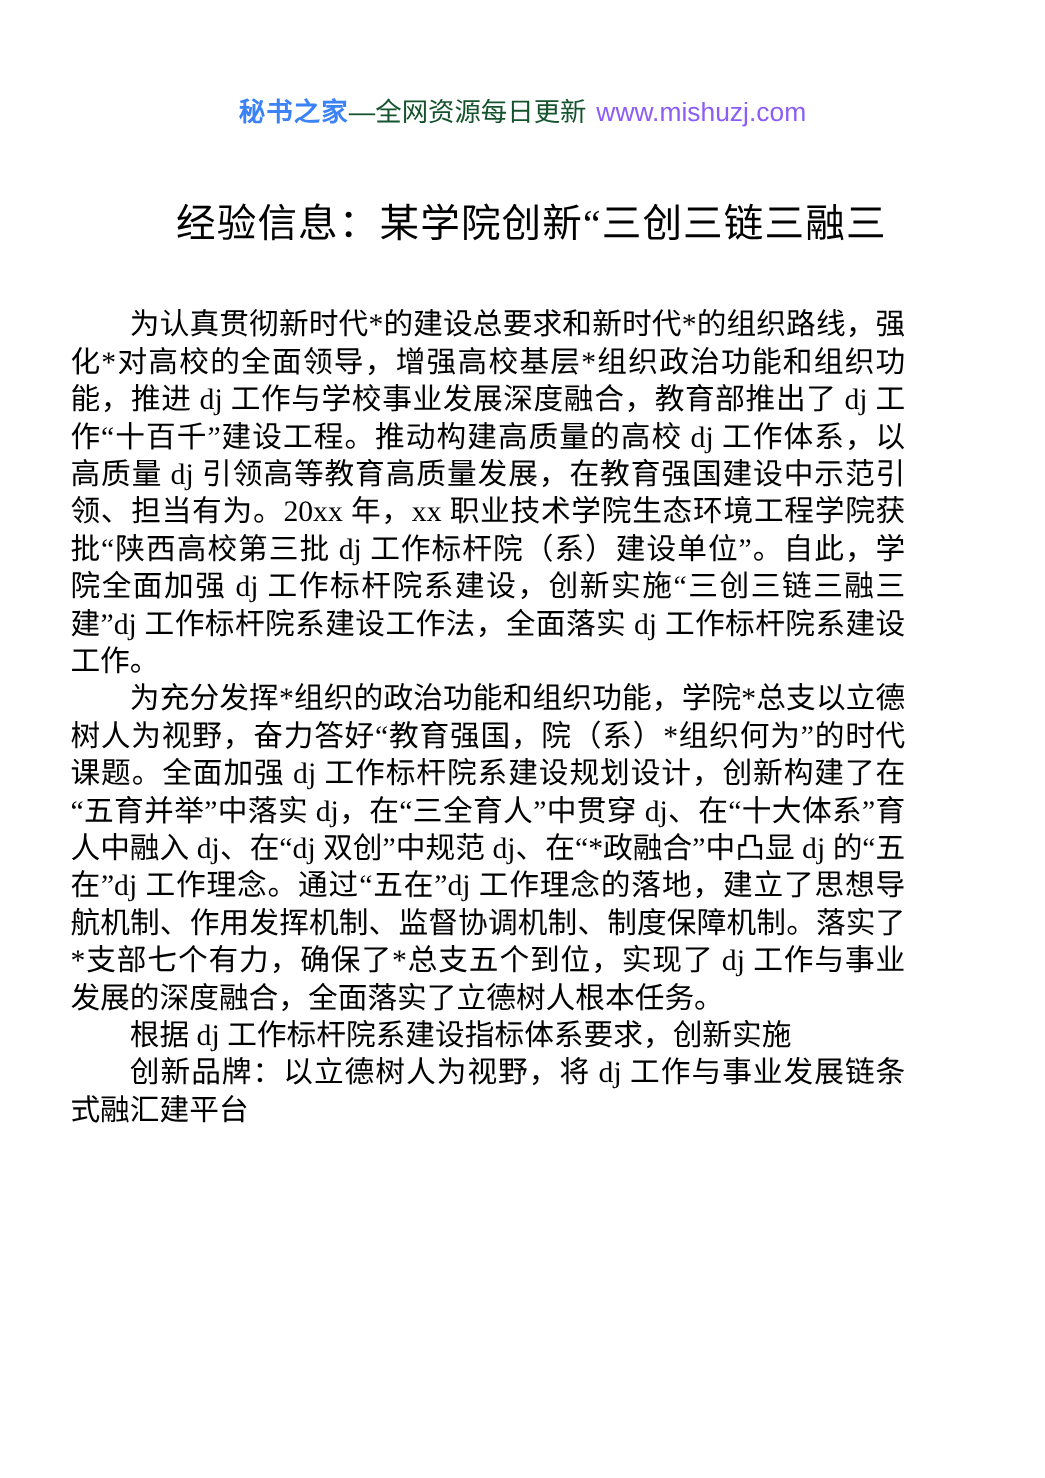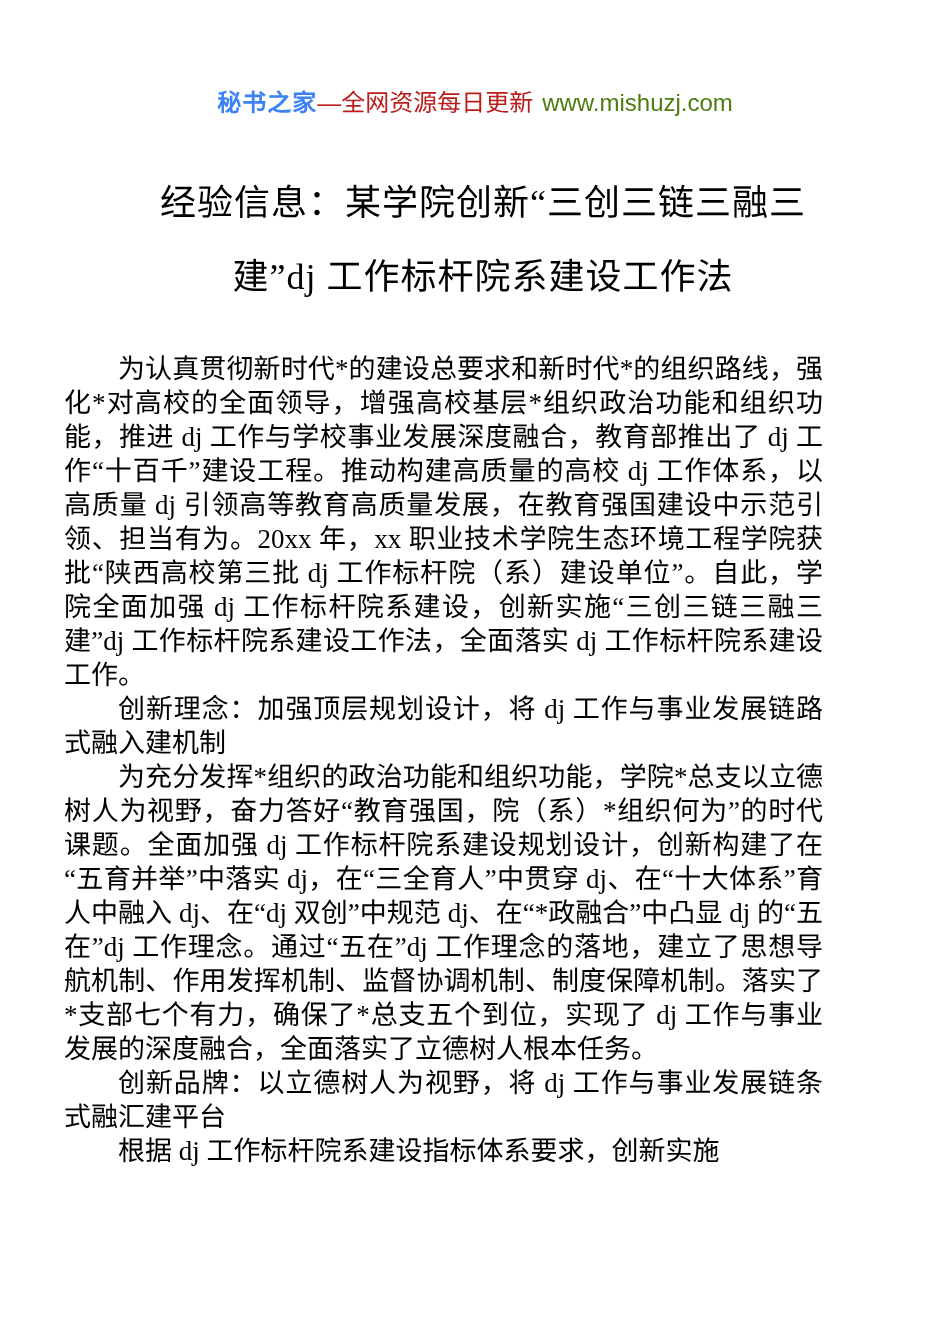--- a/index.html
+++ b/index.html
@@ -60,29 +60,27 @@
     padding: 0;
     text-indent: 2em;
   }
 </style>
 </head>
 <body>
 
 <div class="page">
 
   <div class="site-header">
-    <span class="site-brand" style="color: #3b82f6;">秘书之家</span><span class="site-tagline" style="color: #b91c1c;">—全网资源每日更新</span><a class="site-url" href="#" style="color: #4d7c0f;">www.mishuzj.com</a>
+    <span class="site-brand" style="color: #3b82f6;">秘书之家</span><span class="site-tagline" style="color: #14532d;">—全网资源每日更新</span><a class="site-url" href="#" style="color: #8b5cf6;">www.mishuzj.com</a>
   </div>
 
   <h1 class="doc-title">
     <div>经验信息：某学院创新“三创三链三融三</div>
-    <div>建”dj 工作标杆院系建设工作法</div>
   </h1>
 
   <div class="doc-body">
     <p>为认真贯彻新时代*的建设总要求和新时代*的组织路线，强化*对高校的全面领导，增强高校基层*组织政治功能和组织功能，推进 dj 工作与学校事业发展深度融合，教育部推出了 dj 工作“十百千”建设工程。推动构建高质量的高校 dj 工作体系，以高质量 dj 引领高等教育高质量发展，在教育强国建设中示范引领、担当有为。20xx 年，xx 职业技术学院生态环境工程学院获批“陕西高校第三批 dj 工作标杆院（系）建设单位”。自此，学院全面加强 dj 工作标杆院系建设，创新实施“三创三链三融三建”dj 工作标杆院系建设工作法，全面落实 dj 工作标杆院系建设工作。</p>
-    <p>创新理念：加强顶层规划设计，将 dj 工作与事业发展链路式融入建机制</p>
     <p>为充分发挥*组织的政治功能和组织功能，学院*总支以立德树人为视野，奋力答好“教育强国，院（系）*组织何为”的时代课题。全面加强 dj 工作标杆院系建设规划设计，创新构建了在“五育并举”中落实 dj，在“三全育人”中贯穿 dj、在“十大体系”育人中融入 dj、在“dj 双创”中规范 dj、在“*政融合”中凸显 dj 的“五在”dj 工作理念。通过“五在”dj 工作理念的落地，建立了思想导航机制、作用发挥机制、监督协调机制、制度保障机制。落实了*支部七个有力，确保了*总支五个到位，实现了 dj 工作与事业发展的深度融合，全面落实了立德树人根本任务。</p>
+    <p>根据 dj 工作标杆院系建设指标体系要求，创新实施</p>
     <p>创新品牌：以立德树人为视野，将 dj 工作与事业发展链条式融汇建平台</p>
-    <p>根据 dj 工作标杆院系建设指标体系要求，创新实施</p>
   </div>
 
 </div>
 
 </body></html>

